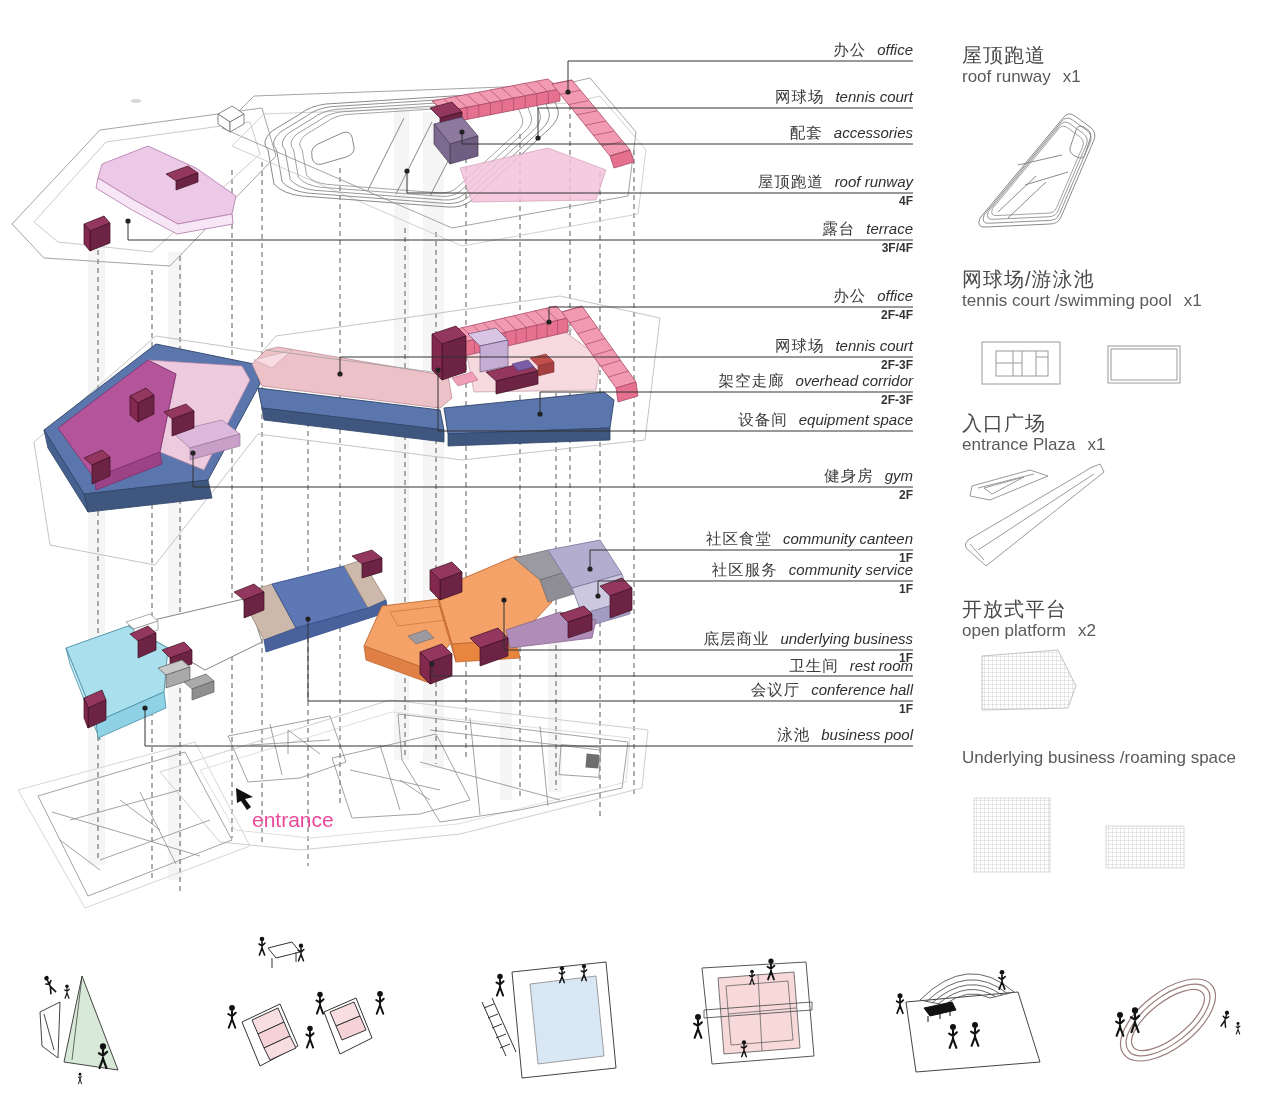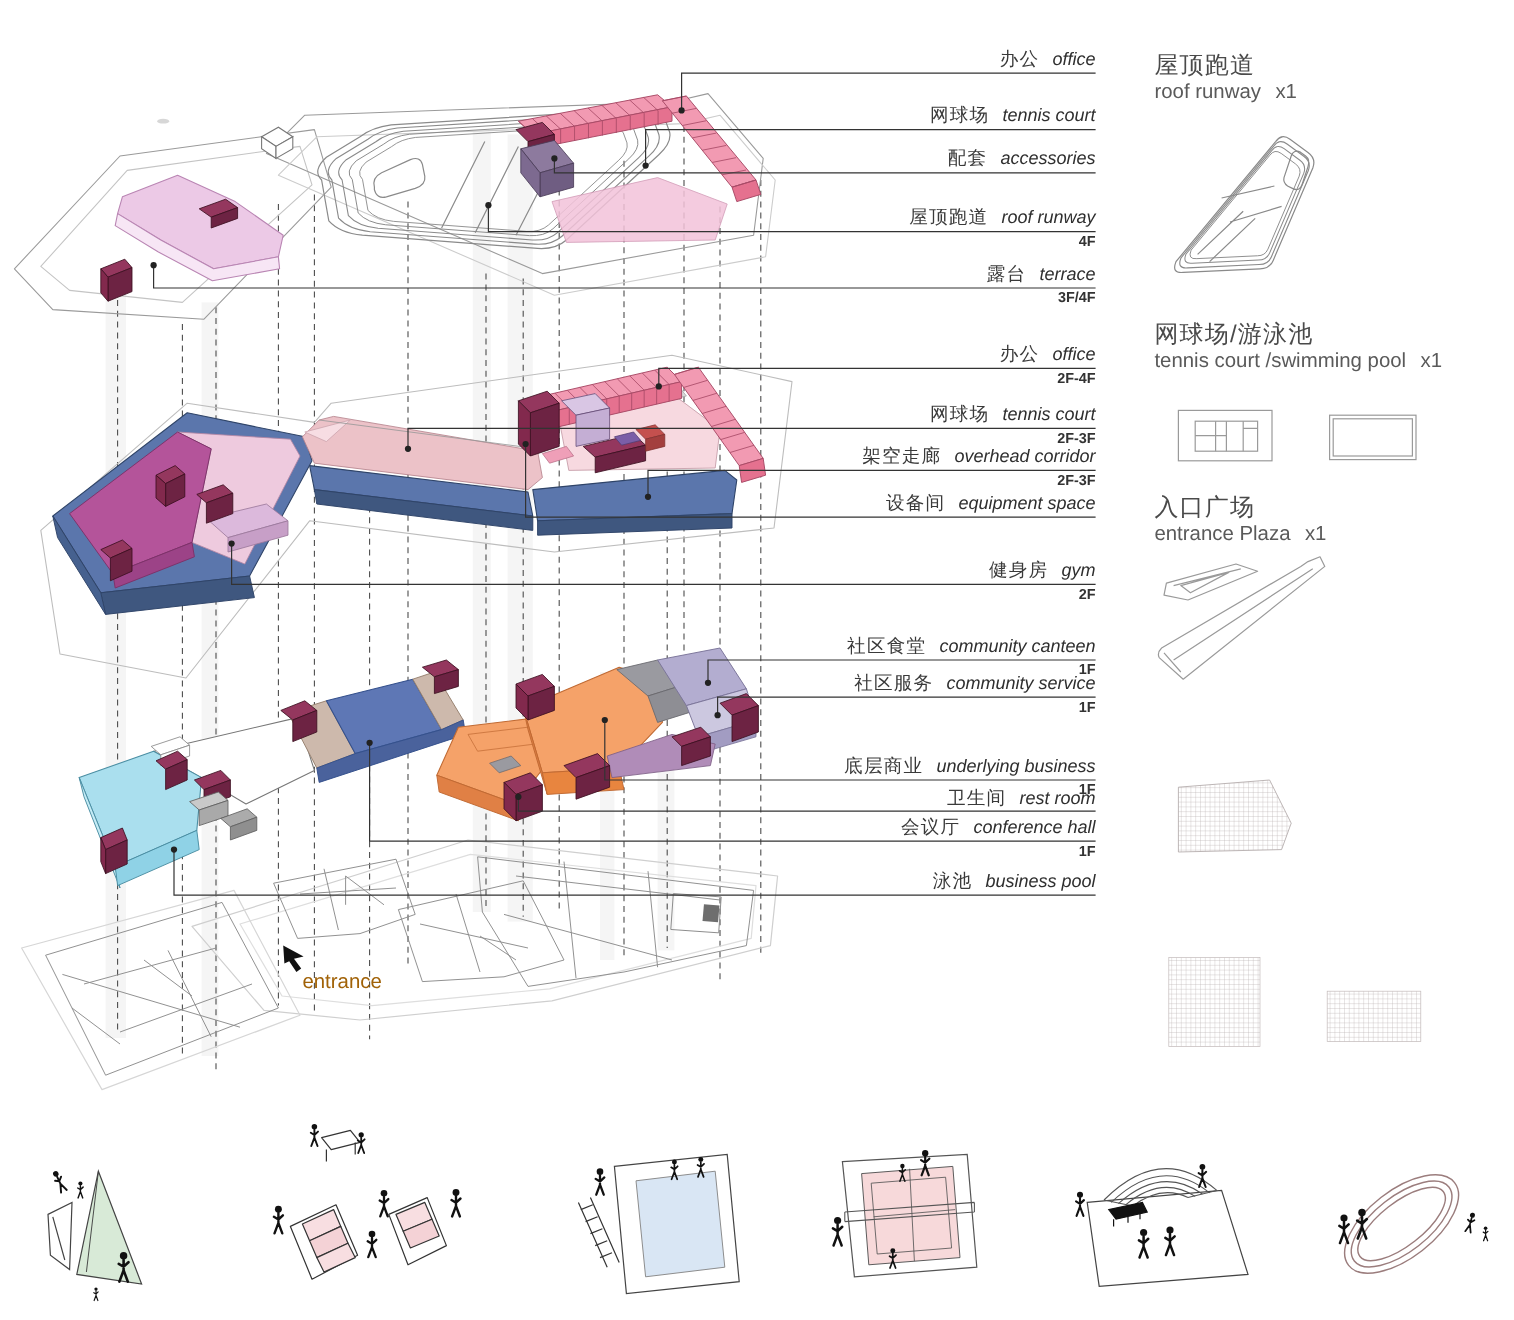--- a/index.html
+++ b/index.html
@@ -7,21 +7,21 @@
   .stage{position:relative;width:1262px;height:1100px;overflow:hidden;background:#fff;}
   svg.diagram{position:absolute;left:0;top:0;}
   .callout{position:absolute;right:349px;text-align:right;white-space:nowrap;line-height:20px;}
   .callout .zh{font-size:15.5px;color:#3a3a3a;letter-spacing:1px;}
   .callout .en{font-size:15px;color:#2f2f2f;margin-left:11px;font-style:italic;}
   .callout .tag{display:block;font-size:12px;font-weight:bold;color:#333;line-height:11px;margin-top:4px;}
   .legend-item{position:absolute;left:962px;white-space:nowrap;}
   .legend-item .lg-zh{font-size:20px;color:#4a4a4a;letter-spacing:1px;line-height:23px;}
   .legend-item .lg-en{font-size:17px;color:#5a5a5a;line-height:20px;}
   .legend-item .lg-count{margin-left:12px;}
-  .entrance-label{position:absolute;font-size:17px;color:#a16207;}
+  .entrance-label{position:absolute;font-size:21px;color:#ec4899;}
 </style>
 </head>
 <body>
 
 <div class="stage">
 
 <svg class="diagram" width="1262" height="1100" viewBox="0 0 1262 1100">
   <defs>
     <pattern id="grid" width="4" height="4" patternUnits="userSpaceOnUse">
       <path d="M4 0H0V4" fill="none" stroke="#b9b0b0" stroke-width="0.55"></path>
@@ -437,17 +437,22 @@
     <div class="lg-en"><span>roof runway</span><span class="lg-count">x1</span></div>
   </div>
   <div class="legend-item" style="top:268px">
     <div class="lg-zh">网球场/游泳池</div>
     <div class="lg-en"><span>tennis court /swimming pool</span><span class="lg-count">x1</span></div>
   </div>
   <div class="legend-item" style="top:412px">
     <div class="lg-zh">入口广场</div>
     <div class="lg-en"><span>entrance Plaza</span><span class="lg-count">x1</span></div>
   </div>
+  <div class="legend-item" style="top:598px">
+    <div class="lg-zh">开放式平台</div>
+    <div class="lg-en"><span>open platform</span><span class="lg-count">x2</span></div>
+  </div>
   <div class="legend-item" style="top:748px">
+    <div class="lg-en"><span>Underlying business /roaming space</span><span class="lg-count"></span></div>
   </div>
 
   <div class="entrance-label" style="top:808px;left:252px">entrance</div>
 </div>
 
 </body></html>

